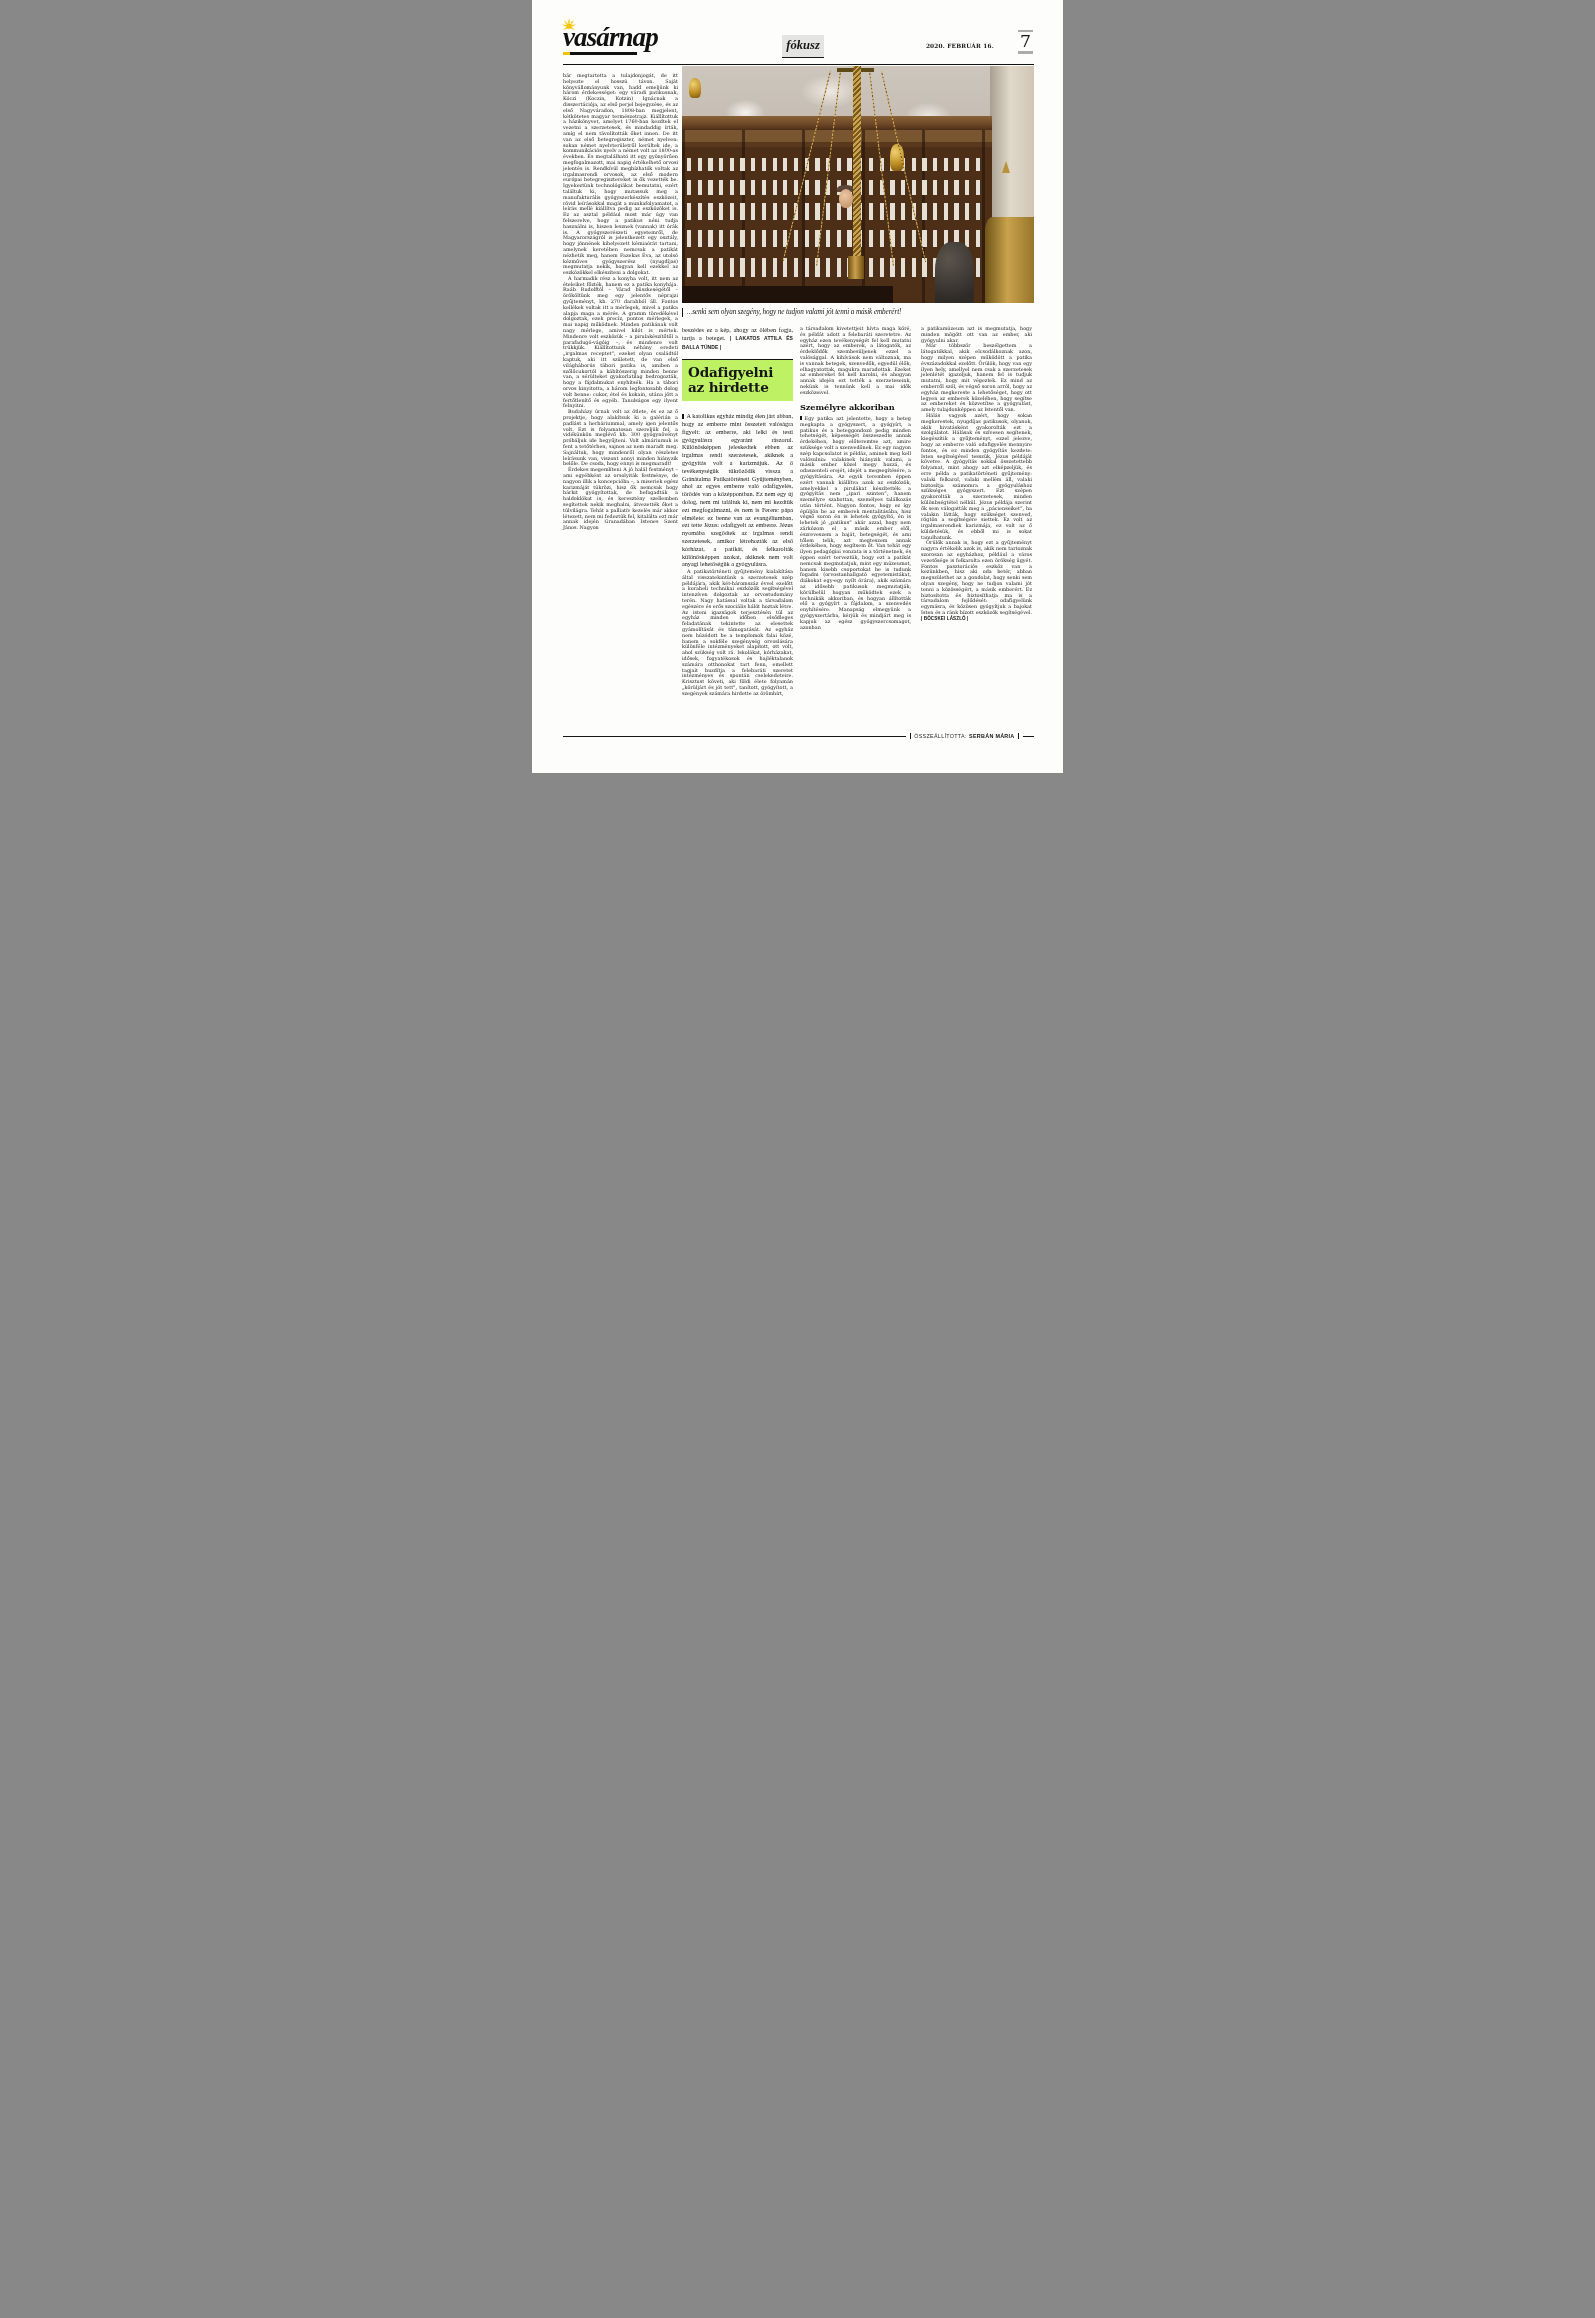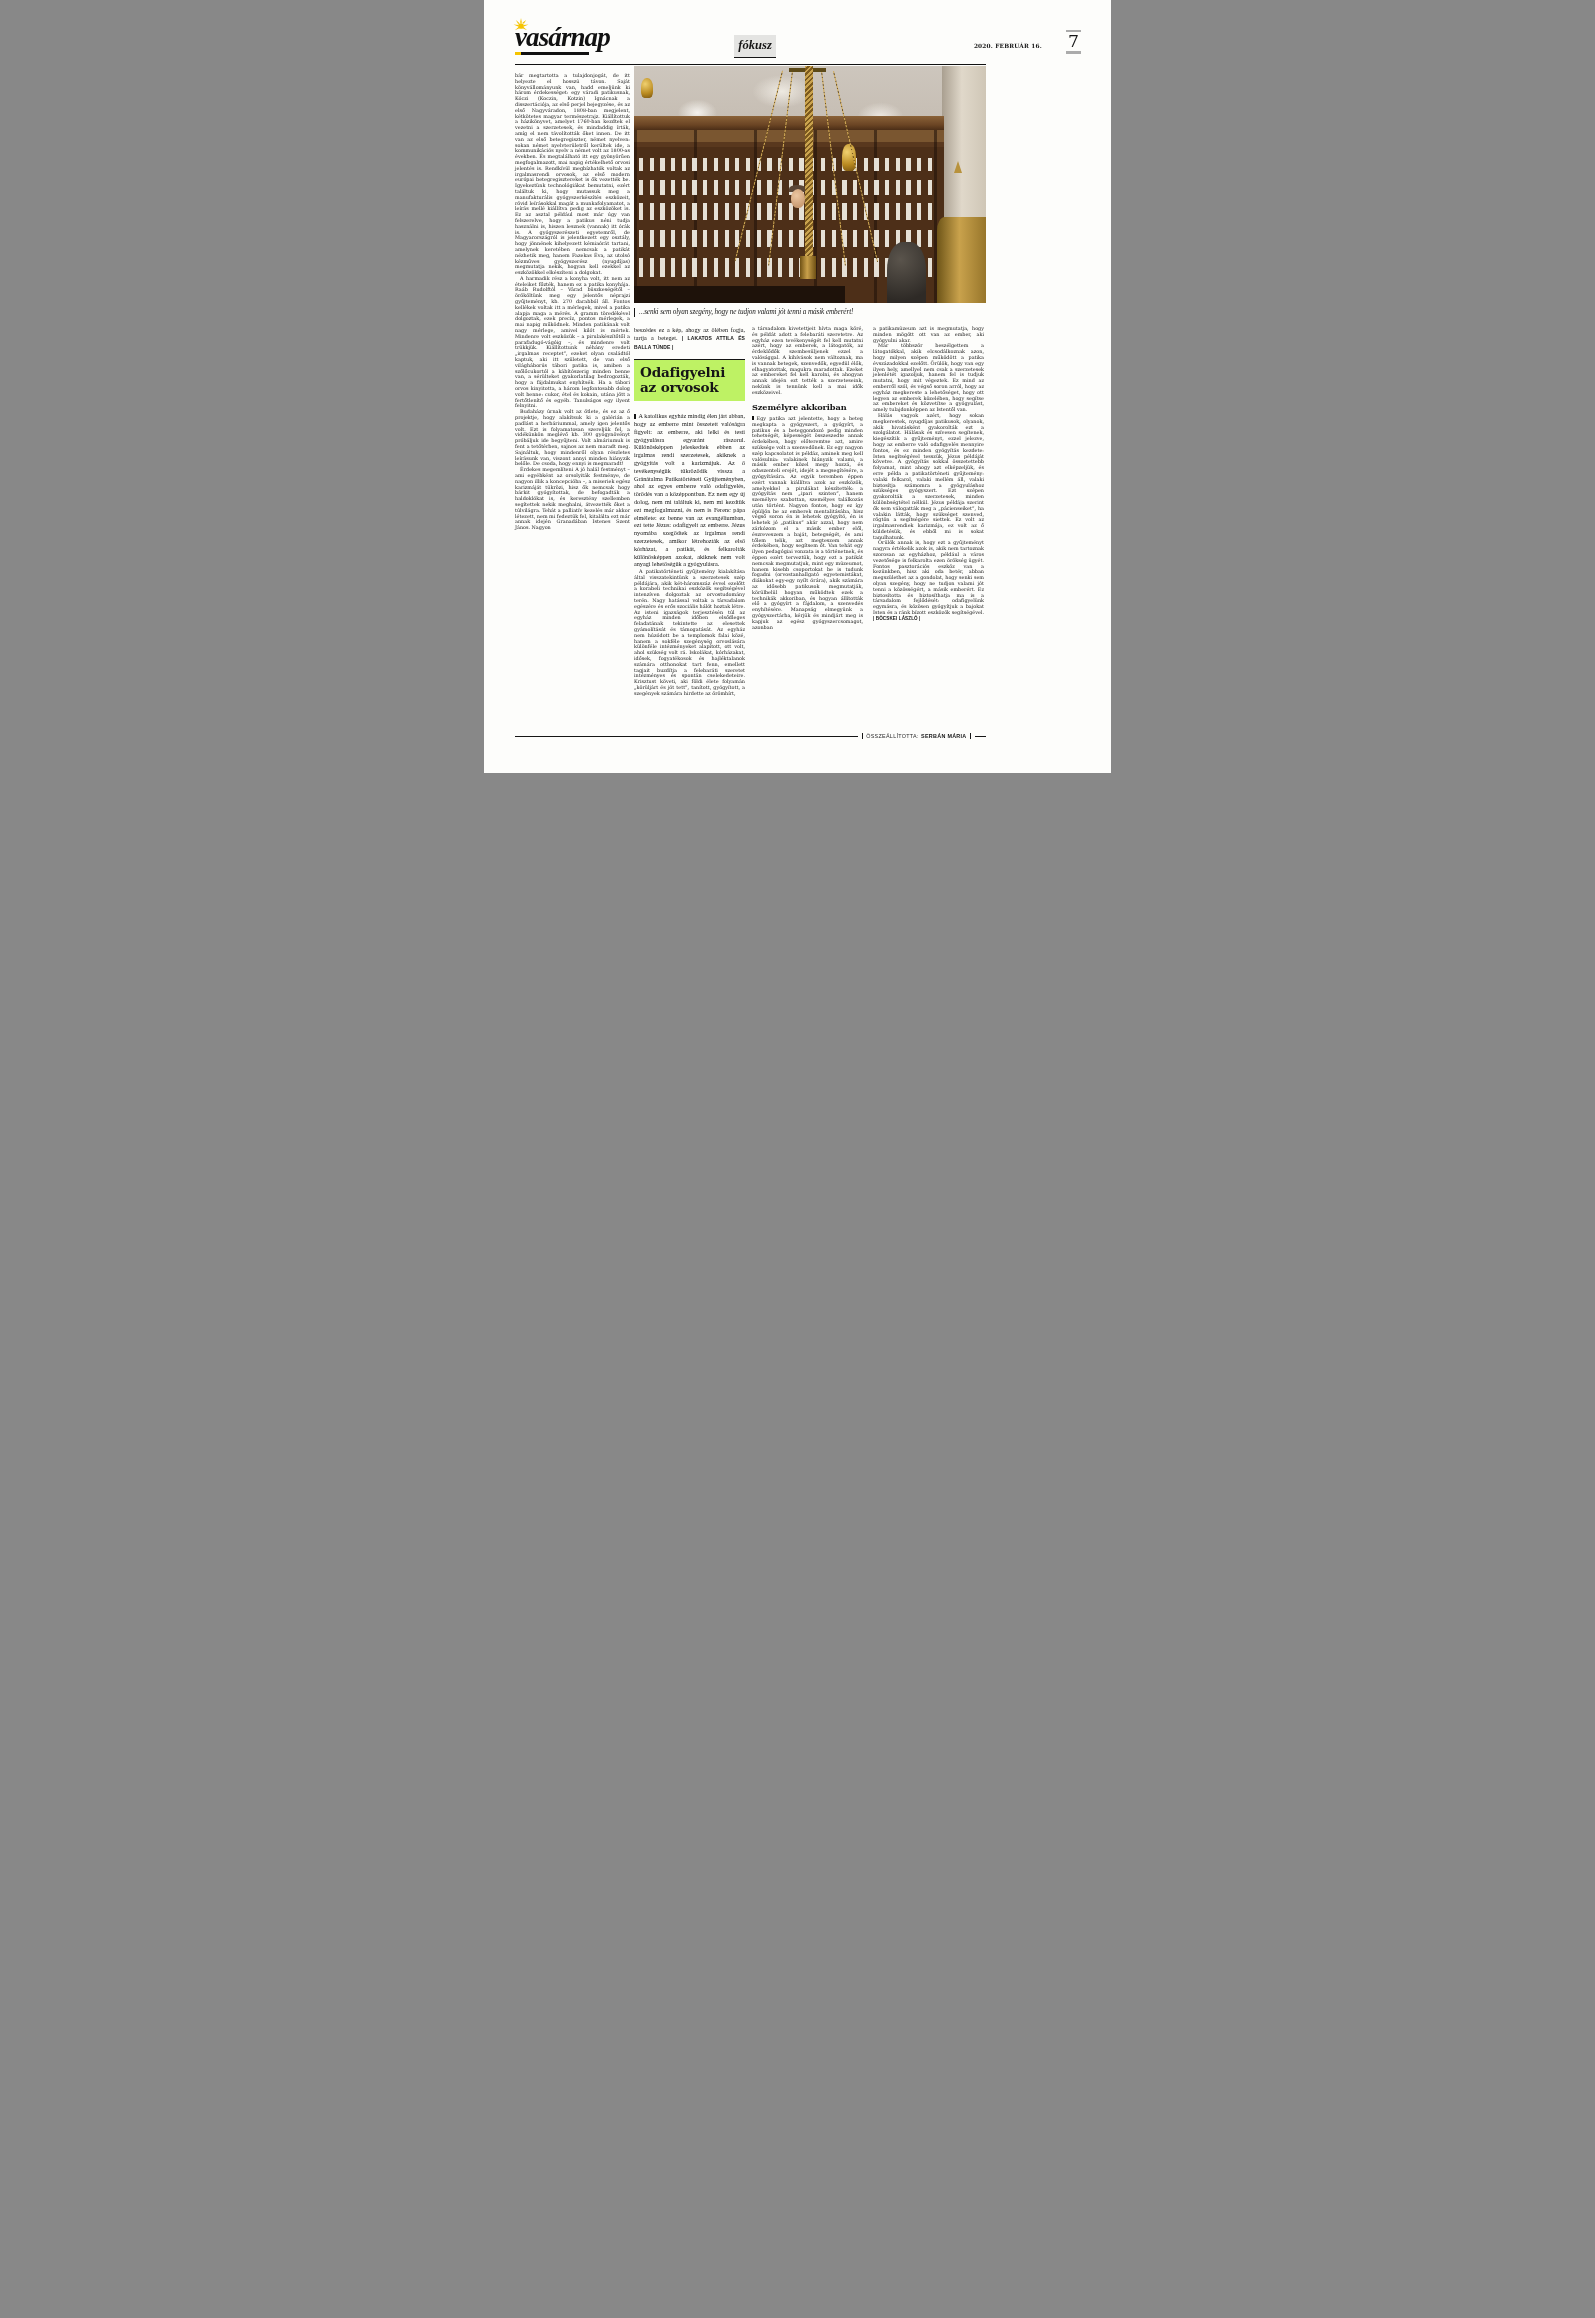--- a/index.html
+++ b/index.html
@@ -1,17 +1,17 @@
 <!DOCTYPE html>
 <html style="font-size:7.5px"><head>
 <meta charset="utf-8">
 <style>
   html,body{margin:0;padding:0;background:#888;}
-  .page{position:relative;width:579px;height:773px;margin:0 auto;background:#fdfdfb;overflow:hidden;
-        font-family:"DejaVu Serif",serif;color:#161616;padding-left:48px;}
+  .page{position:relative;width:531px;height:773px;margin:0 auto;background:#fdfdfb;overflow:hidden;
+        font-family:"DejaVu Serif",serif;color:#161616;}
   
   .masthead{position:absolute;left:31px;top:24px;width:84px;}
   .brand{font-family:"Liberation Serif",serif;font-style:italic;font-weight:bold;
          font-size:27px;line-height:1;letter-spacing:-0.9px;color:#111;position:relative;z-index:2;}
   .sunburst{position:absolute;left:-1.9px;top:-6.5px;width:16px;height:16px;z-index:1;}
   .brand-rule{margin-top:0.9px;height:3.3px;width:74px;
               background:linear-gradient(90deg,#f5c400 0 6.5px,#111 6.5px);}
   .section-box{position:absolute;left:243px;top:35px;width:42px;height:21.5px;background:#e4e4e2;
                border-bottom:1.9px solid #161616;display:flex;align-items:center;justify-content:center;margin-left:7px;}
   .section-label{font-family:"Liberation Serif",serif;font-style:italic;font-weight:bold;
@@ -176,21 +176,21 @@
   <div class="col col1">
       <p class="body-par">bár megtartotta a tulajdonjogát, de itt helyezte el hosszú távon. Saját könyvállományunk van, hadd emeljünk ki három érdekességet: egy váradi patikusnak, Kóczi (Koczin, Kotzin) Ignácnak a disszertációja, az első perjel bejegyzése, és az első Nagyváradon, 1808-ban megjelent, kétkötetes magyar természetrajz. Kiállítottuk a házikönyvet, amelyet 1760-ban kezdtek el vezetni a szerzetesek, és mindaddig írták, amíg el nem távolították őket innen. De itt van az első betegregiszter, német nyelven: sokan német nyelvterületről kerültek ide, a kommunikációs nyelv a német volt az 1800-as években. És megtalálható itt egy gyönyörűen megfogalmazott, mai napig értékelhető orvosi jelentés is. Rendkívül megbízhatók voltak az irgalmasrendi orvosok, az első modern európai betegregisztereket is ők vezették be. Igyekeztünk technológiákat bemutatni, ezért találtuk ki, hogy mutassuk meg a manufakturális gyógyszerkészítés eszközeit, rövid leírásokkal magát a munkafolyamatot, a leírás mellé kiállítva pedig az eszközöket is. Ez az asztal például most már úgy van felszerelve, hogy a patikus néni tudja használni is, hiszen lesznek (vannak) itt órák is. A gyógyszerészeti egyetemről, de Magyarországról is jelentkezett egy osztály, hogy jönnének kihelyezett kémiaórát tartani, amelynek keretében nemcsak a patikát nézhetik meg, hanem Fazekas Éva, az utolsó kézműves gyógyszerész (nyugdíjas) megmutatja nekik, hogyan kell ezekkel az eszközökkel elkészíteni a dolgokat.</p>
       <p class="body-par indent">A harmadik rész a konyha volt, itt nem az ételeiket főzték, hanem ez a patika konyhája. Raáb Rudolftól – Várad büszkeségétől – örököltünk meg egy jelentős néprajzi gyűjteményt, kb. 270 darabból áll. Fontos kellékek voltak itt a mérlegek, mivel a patika alapja maga a mérés. A gramm töredékével dolgoztak, ezek precíz, pontos mérlegek, a mai napig működnek. Minden patikának volt nagy mérlege, amivel kilót is mértek. Mindenre volt eszközük – a pirulakészítőtől a parafadugó-vágóig –, és mindenre volt trükkjük. Kiállítottunk néhány eredeti „irgalmas receptet”, ezeket olyan családtól kaptuk, aki itt született, de van első világháborús tábori patika is, amiben a szőlőcukortól a kábítószerig minden benne van, a sérülteket gyakorlatilag bedrogozták, hogy a fájdalmukat enyhítsék. Ha a tábori orvos kinyitotta, a három legfontosabb dolog volt benne: cukor, étel és kokain, utána jött a fertőtlenítő és egyéb. Tanulságos egy ilyent felnyitni.</p>
       <p class="body-par indent">Budaházy úrnak volt az ötlete, és ez az ő projektje, hogy alakítsuk ki a galérián a padlást a herbáriummal, amely igen jelentős volt. Ezt is folyamatosan szereljük fel, a vidékünkön meglévő kb. 300 gyógynövényt próbáljuk ide begyűjteni. Volt almáriumuk is fent a tetőtérben, sajnos az nem maradt meg. Sajnáltuk, hogy mindenről olyan részletes leírásunk van, viszont annyi minden hiányzik belőle. De csoda, hogy ennyi is megmaradt!</p>
       <p class="body-par indent">Érdekes megemlíteni A jó halál festményt – ami egyébként az orsolyiták festménye, de nagyon illik a koncepcióba –, a miseriek egész karizmáját tükrözi, hisz ők nemcsak hogy bárkit gyógyítottak, de befogadták a haldoklókat is, és keresztény szellemben segítettek nekik meghalni, átvezették őket a túlvilágra. Tehát a palliatív kezelés már akkor létezett, nem mi fedeztük fel, kitalálta ezt már annak idején Granadában Istenes Szent János. Nagyon</p>
     </div>
 
   <div class="col col2">
     <p class="kicker"><span>beszédes ez a kép, ahogy az ölében fogja, tartja a beteget. </span><span class="credit-sans">| LAKATOS ATTILA ÉS BALLA TÜNDE |</span></p>
     <div class="headline-box">
-      <h1 class="headline"><span>Odafigyelni</span><br><span>az orvosok</span></h1>
+      <h1 class="headline"><span>Odafigyelni</span><br><span>az hirdette</span></h1>
     </div>
     <p class="lead marker">A katolikus egyház mindig élen járt abban, hogy az emberre mint összetett valóságra figyelt: az emberre, aki lelki és testi gyógyulásra egyaránt rászorul. Különösképpen jeleskedtek ebben az irgalmas rendi szerzetesek, akiknek a gyógyítás volt a karizmájuk. Az ő tevékenységük tükröződik vissza a Gránátalma Patikatörténeti Gyűjteményben, ahol az egyes emberre való odafigyelés, törődés van a középpontban. Ez nem egy új dolog, nem mi találtuk ki, nem mi kezdtük ezt megfogalmazni, és nem is Ferenc pápa elmélete: ez benne van az evangéliumban, ezt tette Jézus: odafigyelt az emberre. Jézus nyomába szegődtek az irgalmas rendi szerzetesek, amikor létrehozták az első kórházat, a patikát, és felkarolták különösképpen azokat, akiknek nem volt anyagi lehetőségük a gyógyulásra.</p>
     <div>
         <p class="body-par indent">A patikatörténeti gyűjtemény kialakítása által visszatekintünk a szerzetesek szép példájára, akik két-háromszáz évvel ezelőtt a korabeli technikai eszközök segítségével intenzíven dolgoztak az orvostudomány terén. Nagy hatással voltak a társadalom egészére és erős szociális hálót hoztak létre. Az isteni igazságok terjesztésén túl az egyház minden időben elsődleges feladatának tekintette az elesettek gyámolítását és támogatását. Az egyház nem húzódott be a templomok falai közé, hanem a sokféle szegénység orvoslására különféle intézményeket alapított, ott volt, ahol szükség volt rá. Iskolákat, kórházakat, idősek, fogyatékosok és hajléktalanok számára otthonokat tart fenn, emellett tagjait buzdítja a felebaráti szeretet intézményes és spontán cselekedeteire. Krisztust követi, aki földi élete folyamán „körüljárt és jót tett”, tanított, gyógyított, a szegények számára hirdette az örömhírt,</p>
       </div>
   </div>
 
   <div class="col col3">
     <div>
         <p class="body-par">a társadalom kivetettjeit hívta maga köré, és példát adott a felebaráti szeretetre. Az egyház ezen tevékenységét fel kell mutatni azért, hogy az emberek, a látogatók, az érdeklődők szembesüljenek ezzel a valósággal. A kihívások nem változnak, ma is vannak betegek, szenvedők, egyedül élők, elhagyatottak, magukra maradottak. Ezeket az embereket fel kell karolni, és ahogyan annak idején ezt tették a szerzeteseink, nekünk is tennünk kell a mai idők eszközeivel.</p>

